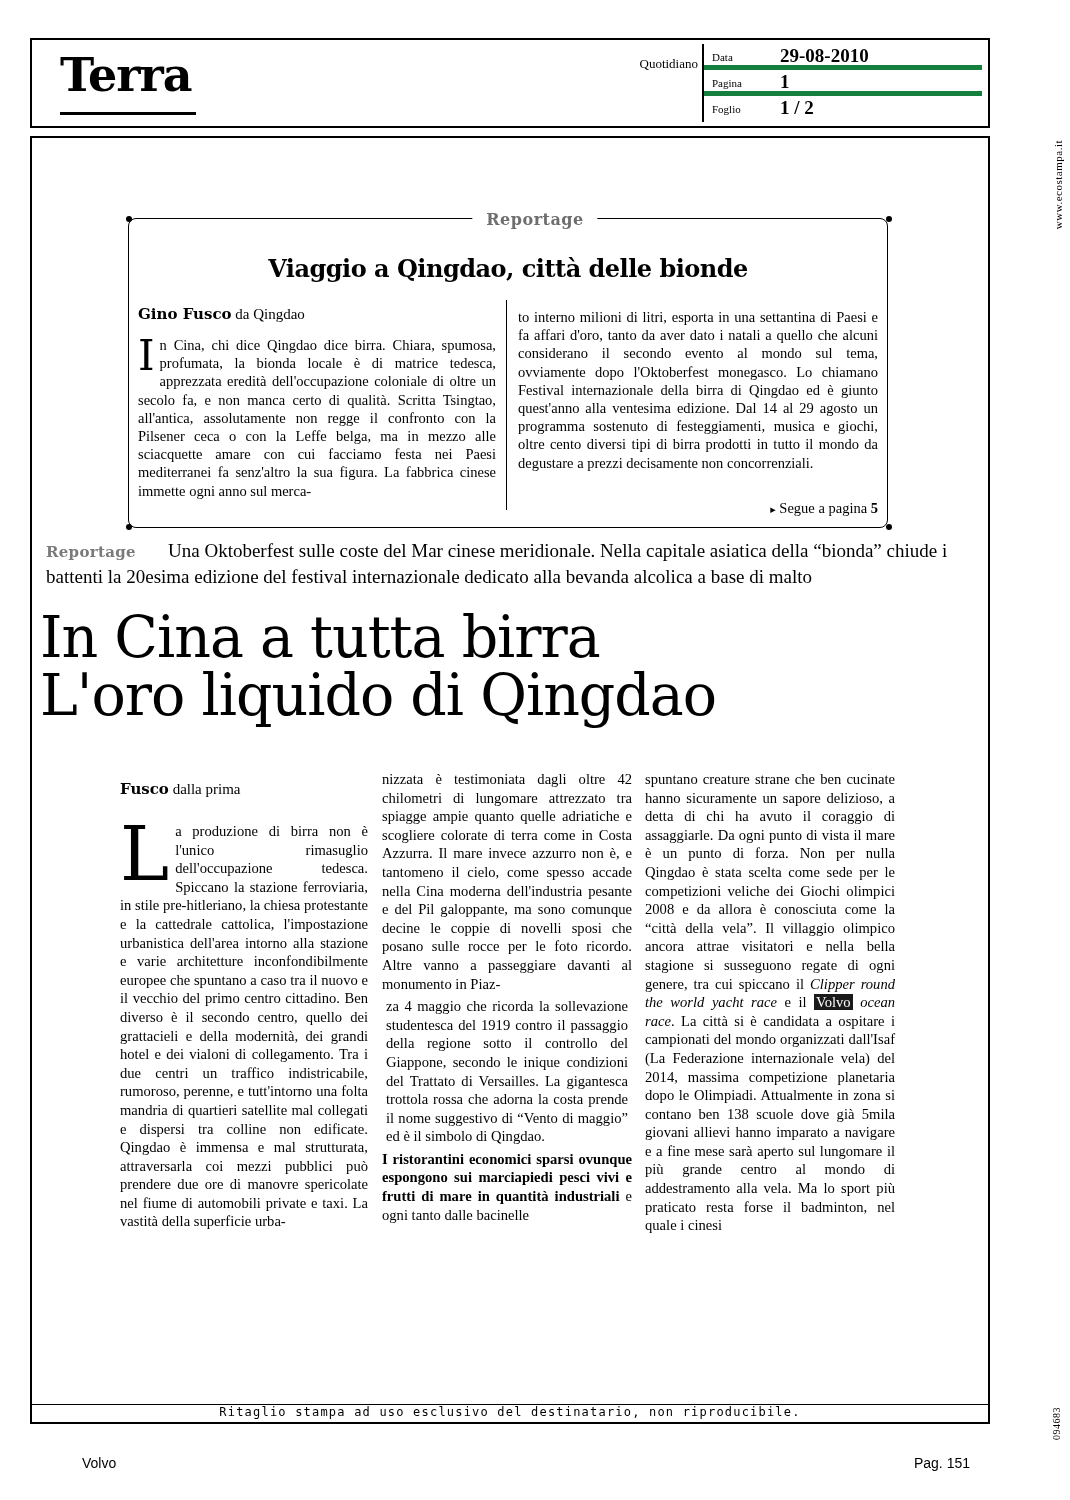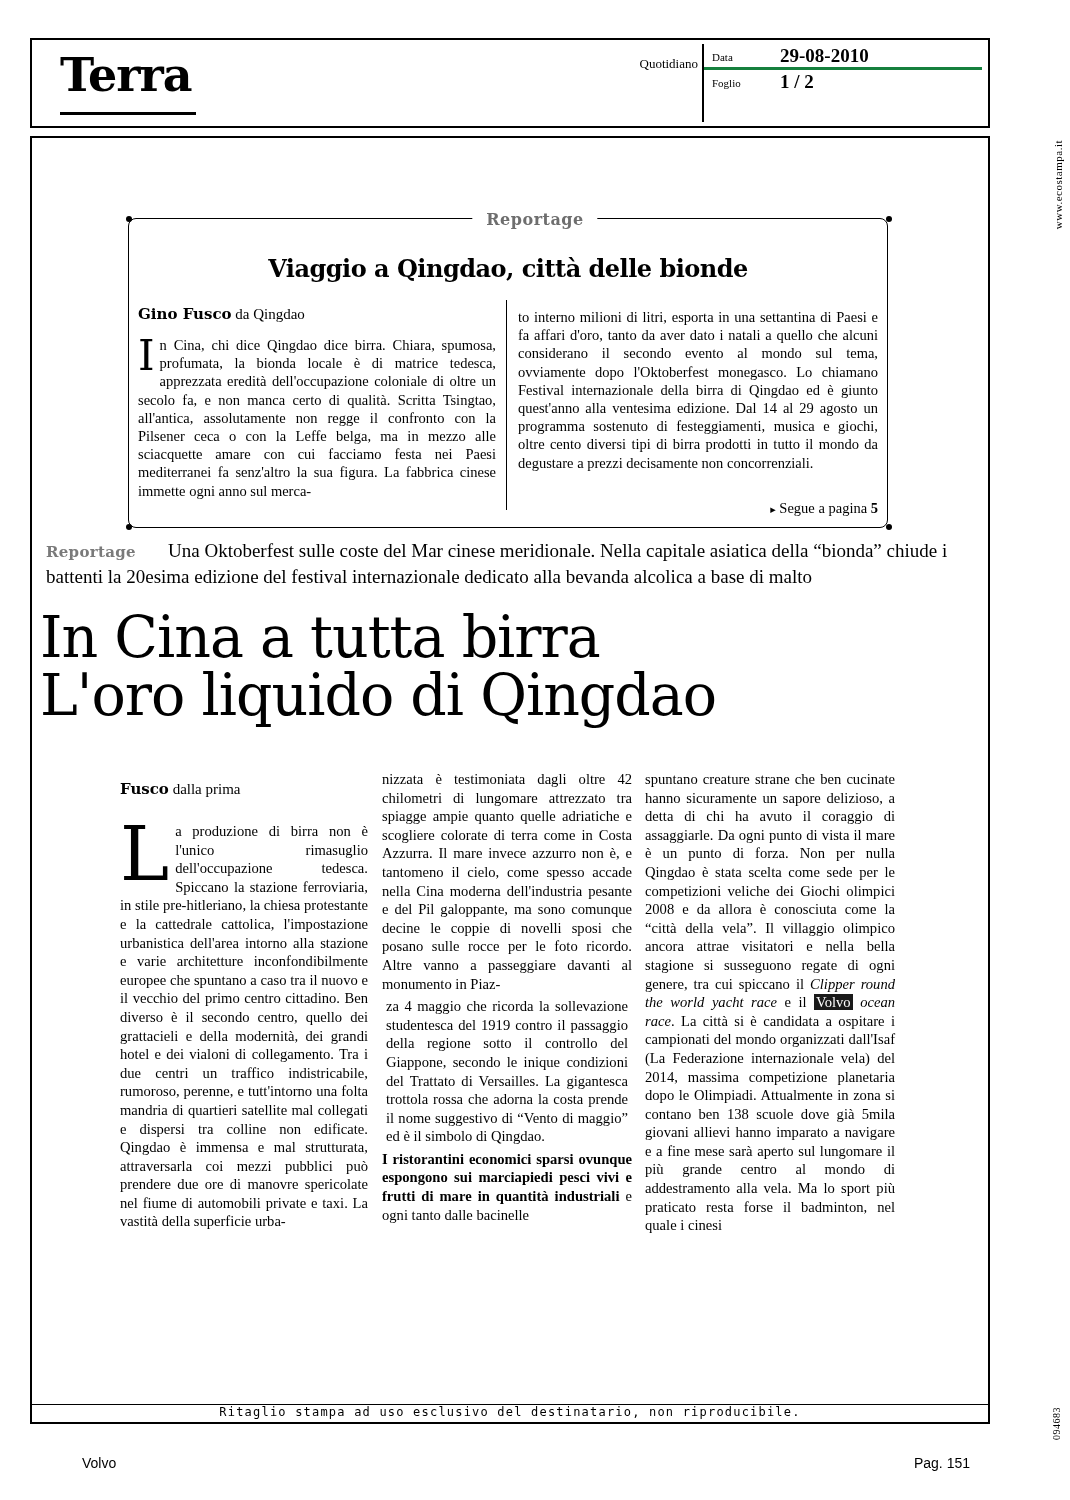--- a/index.html
+++ b/index.html
@@ -65,21 +65,21 @@
     right: 6px;
     top: 4px;
     width: 280px;
     height: 78px;
     border-left: 2px solid #000;
     box-sizing: border-box;
   }
   .meta-row {
     position: relative;
     height: 26px;
-    border-bottom: 3px solid #15803d;
+    border-bottom: 5px solid #15803d;
     box-sizing: border-box;
   }
   .meta-row:last-child { border-bottom: none; }
   .meta-label {
     position: absolute;
     left: 8px;
     top: 7px;
     font-size: 11px;
   }
   .meta-value {
@@ -336,20 +336,24 @@
     <div class="mast-rule"></div>
 
     <div class="quotidiano">Quotidiano</div>
 
     <div class="meta-box">
       <div class="meta-row">
         <span class="meta-label">Data</span>
         <span class="meta-value">29-08-2010</span>
       </div>
       <div class="meta-row">
+        <span class="meta-label">Pagina</span>
+        <span class="meta-value">1</span>
+      </div>
+      <div class="meta-row">
         <span class="meta-label">Foglio</span>
         <span class="meta-value">1 / 2</span>
       </div>
     </div>
   </div>
 
   <div class="content-frame"></div>
 
   <div class="vertical-url">www.ecostampa.it</div>
   <div class="vertical-code">094683</div>

